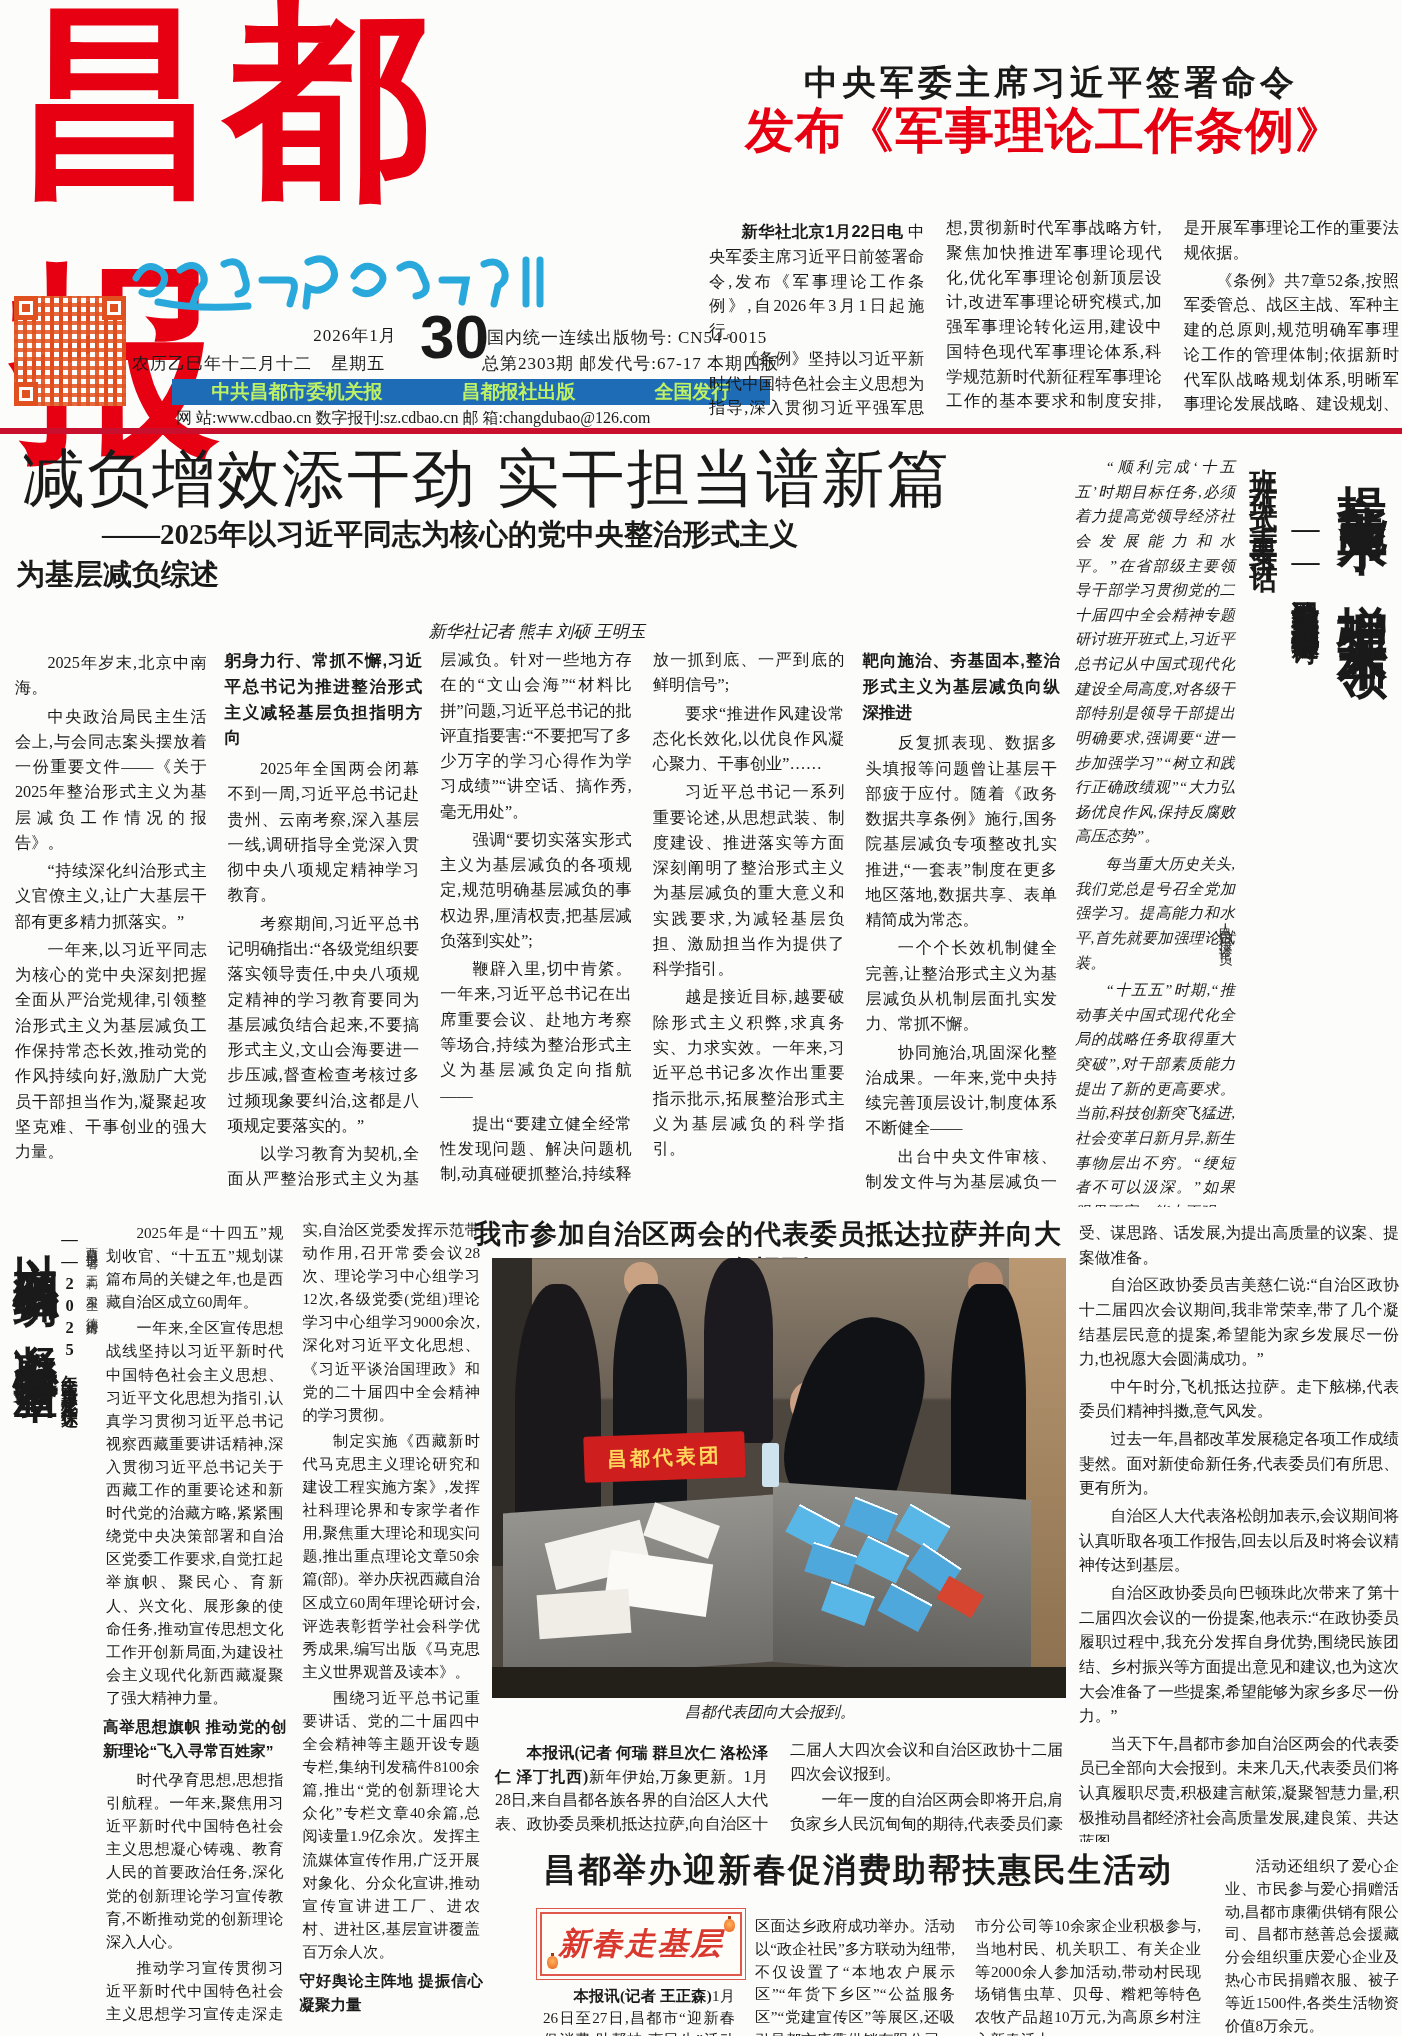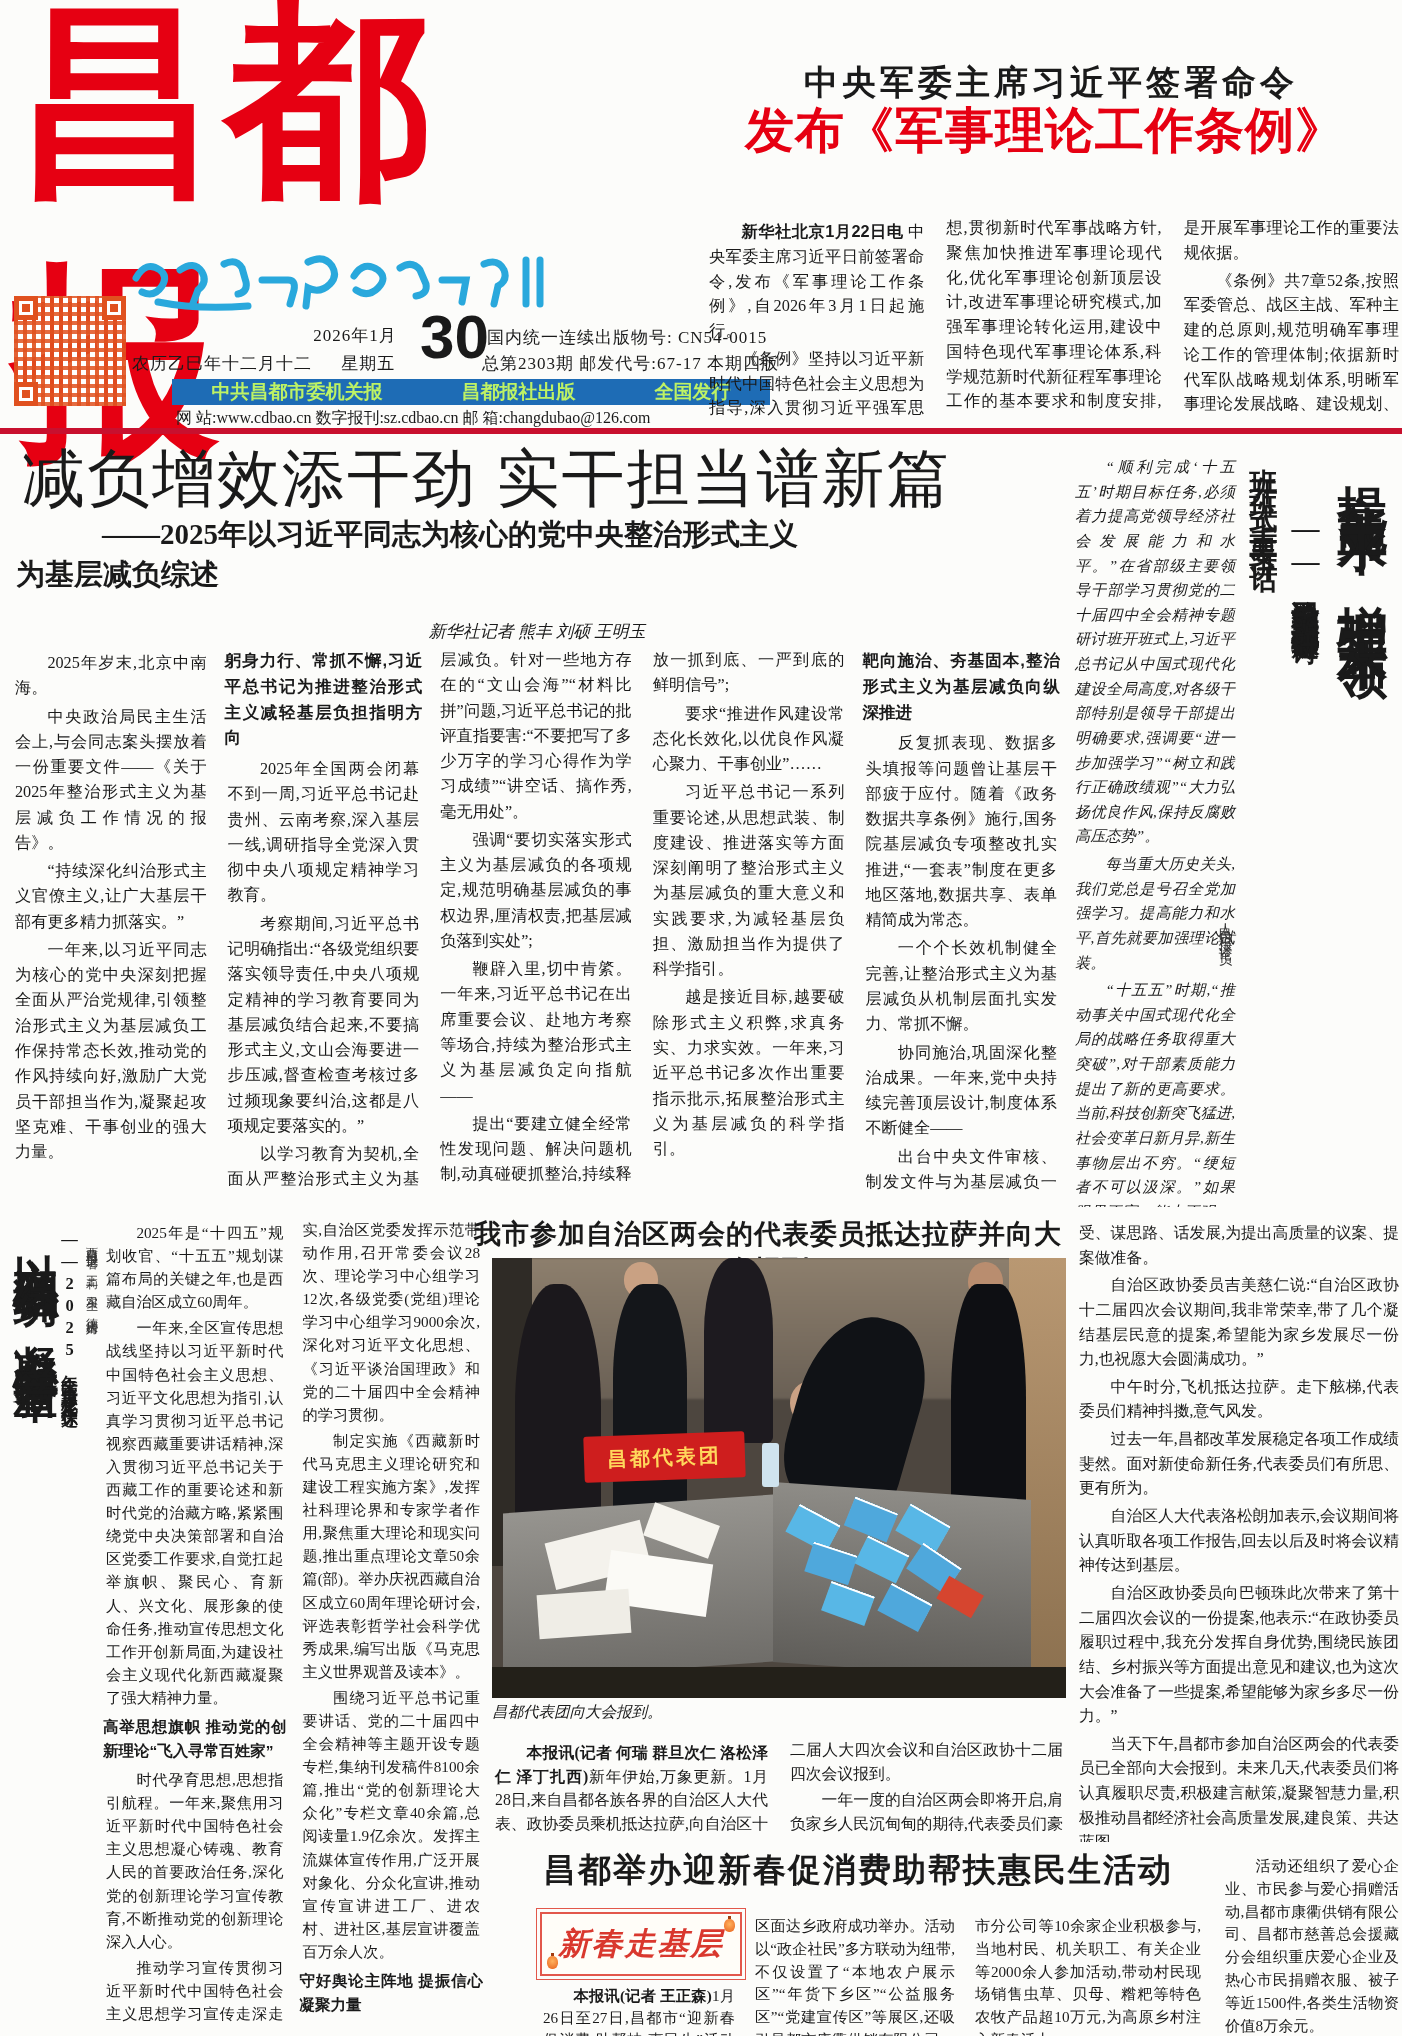--- a/index.html
+++ b/index.html
@@ -48,21 +48,21 @@
   #cu-title{left:6px;top:1218px;height:745px;font-size:45px;font-weight:900;letter-spacing:5px;
     font-family:"Liberation Sans","DejaVu Sans",sans-serif;}
   #cu-sub{left:58px;top:1230px;height:540px;font-size:16.5px;font-weight:bold;letter-spacing:3px;}
   #cu-byline{left:83px;top:1238px;height:430px;font-size:12px;letter-spacing:2px;color:#333;}
   #cu-body{left:103px;top:1218px;width:380px;height:818px;column-count:2;column-gap:13px;
     font-size:15.2px;line-height:1.52;overflow:hidden;}
   
   #de-headline{left:468px;top:1216px;width:600px;text-align:center;font-size:27px;font-weight:900;letter-spacing:1px;}
   #photo{left:492px;top:1258px;width:574px;height:440px;overflow:hidden;background:#4d463f;}
   #photo *{position:absolute;}
-  #de-caption{left:492px;top:1702px;width:556px;text-align:left;font-size:15.5px;}
+  #de-caption{left:492px;top:1702px;width:556px;text-align:center;font-size:15.5px;}
   #de-cols{left:492px;top:1738px;width:574px;height:106px;column-count:2;column-gap:16px;
     font-size:15.8px;line-height:1.5;overflow:hidden;}
   #de-right{left:1076px;top:1218px;width:326px;height:624px;font-size:15.8px;line-height:1.56;overflow:hidden;}
   
   #fe-headline{left:508px;top:1848px;width:700px;text-align:center;font-size:33px;font-weight:900;letter-spacing:2px;}
   #fe-badge{left:540px;top:1912px;width:198px;height:60px;border:2px solid #e2574b;outline:1px solid #e2574b;
     outline-offset:3px;display:flex;align-items:center;justify-content:center;background:#fffdf8;}
   #fe-badge .scr{font-size:31px;font-weight:bold;font-style:italic;color:#d9382e;letter-spacing:2px;}
   .lantern{position:absolute;width:11px;height:13px;border-radius:45%;
     background:radial-gradient(circle at 50% 40%, #ffb25e, #e8611c);}
@@ -105,21 +105,21 @@
 
   <div id="qr" class="abs" aria-label="报纸二维码">
     <div class="finder" style="left:0;top:0;"></div>
     <div class="finder" style="right:0;top:0;"></div>
     <div class="finder" style="left:0;bottom:0;"></div>
   </div>
 
   <div class="abs dl" style="left:285px;top:324px;width:140px;text-align:center;">2026年1月</div>
   <div class="abs dl" style="left:132px;top:352px;width:300px;">
     <span>农历乙巳年十二月十二</span>
-    <span style="margin-left:24px;">星期五</span>
+    <span style="margin-left:14px;">星期五</span>
   </div>
   <div class="abs sans" style="left:420px;top:306px;font-size:62px;font-weight:900;line-height:1;">30</div>
   <div class="abs dl" style="left:487px;top:326px;">国内统一连续出版物号: CN54-0015</div>
   <div class="abs dl" style="left:482px;top:352px;">总第2303期 邮发代号:67-17 本期四版</div>
 
   <div id="org-bar" class="abs sans">
     <span>中共昌都市委机关报</span>
     <span>昌都报社出版</span>
     <span>全国发行</span>
   </div>

